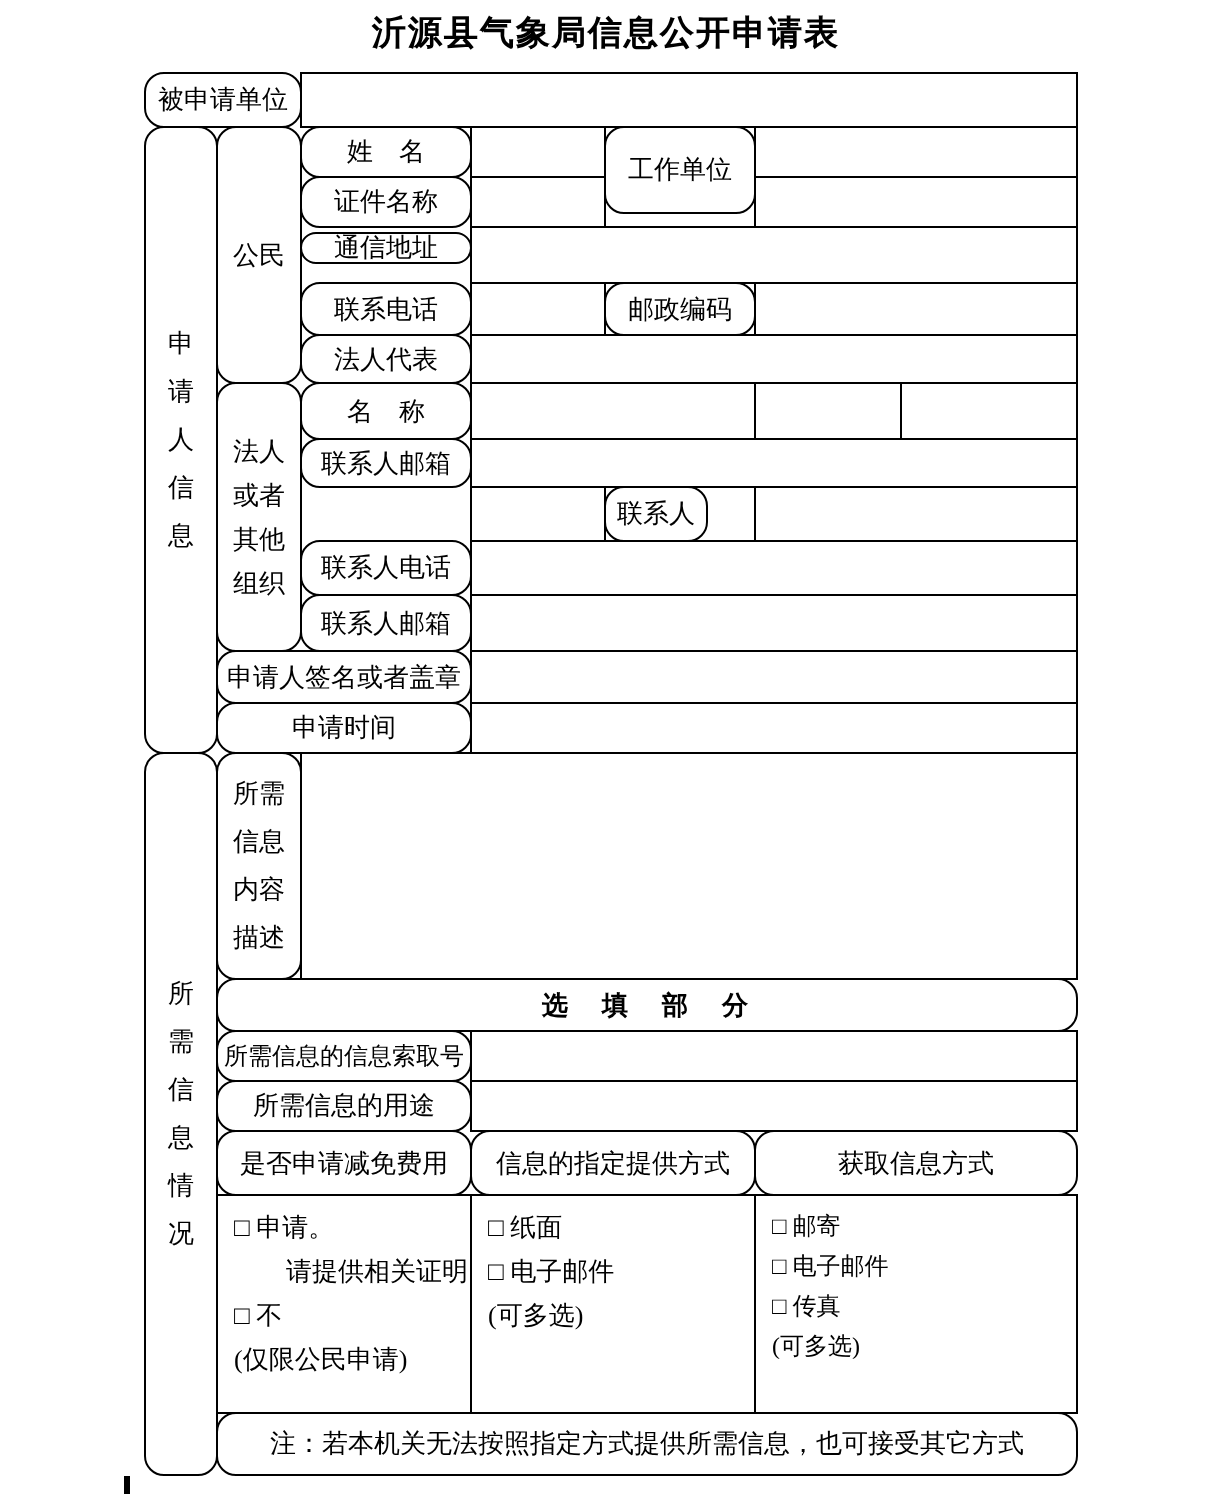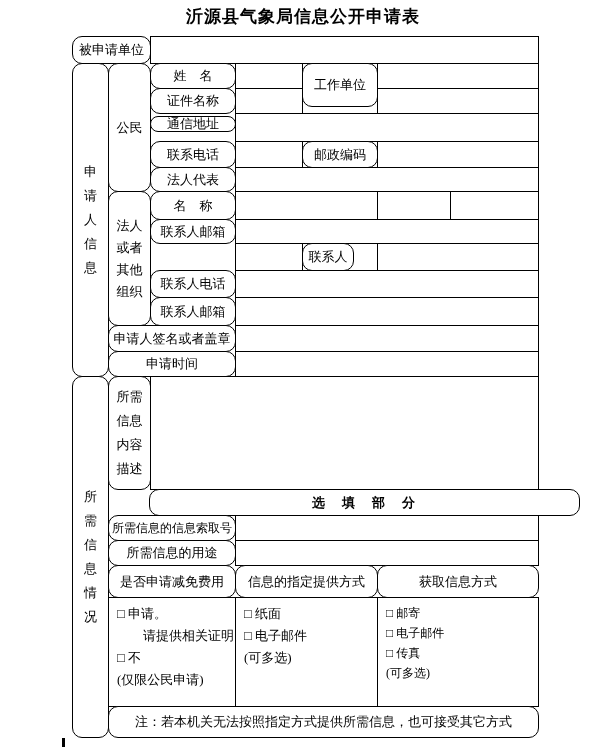--- a/index.html
+++ b/index.html
@@ -17,21 +17,21 @@
     position:absolute; box-sizing:border-box; border:1px solid #000;
     background:#fff; font-size:13px;
   }
   .lbl { display:flex; align-items:center; justify-content:center; text-align:center;border-radius:10px; }
   .vwrap { word-break:break-all; text-align:center; }
   .v1 { width:15px; line-height:24px; }      
   .v2 { width:28px; line-height:22px; }      
   .v2d { width:28px; line-height:24px; }
   .small11 { font-size:11px; }
   .small12 { font-size:12px; }
-  .bold { font-weight:bold; letter-spacing:2px;margin-left:41px; }
+  .bold { font-weight:bold; letter-spacing:2px; }
   .opts { padding:5px 0 0 8px; }
   .opts > div { line-height:22px; white-space:nowrap; }
   .opts3 { font-size:12px; }
   .opts3 > div { line-height:20px; }
   #cursor-mark {
     position:absolute; left:62px; top:738px; width:3px; height:9px; background:#000;
   }
 </style>
 </head>
 <body>

